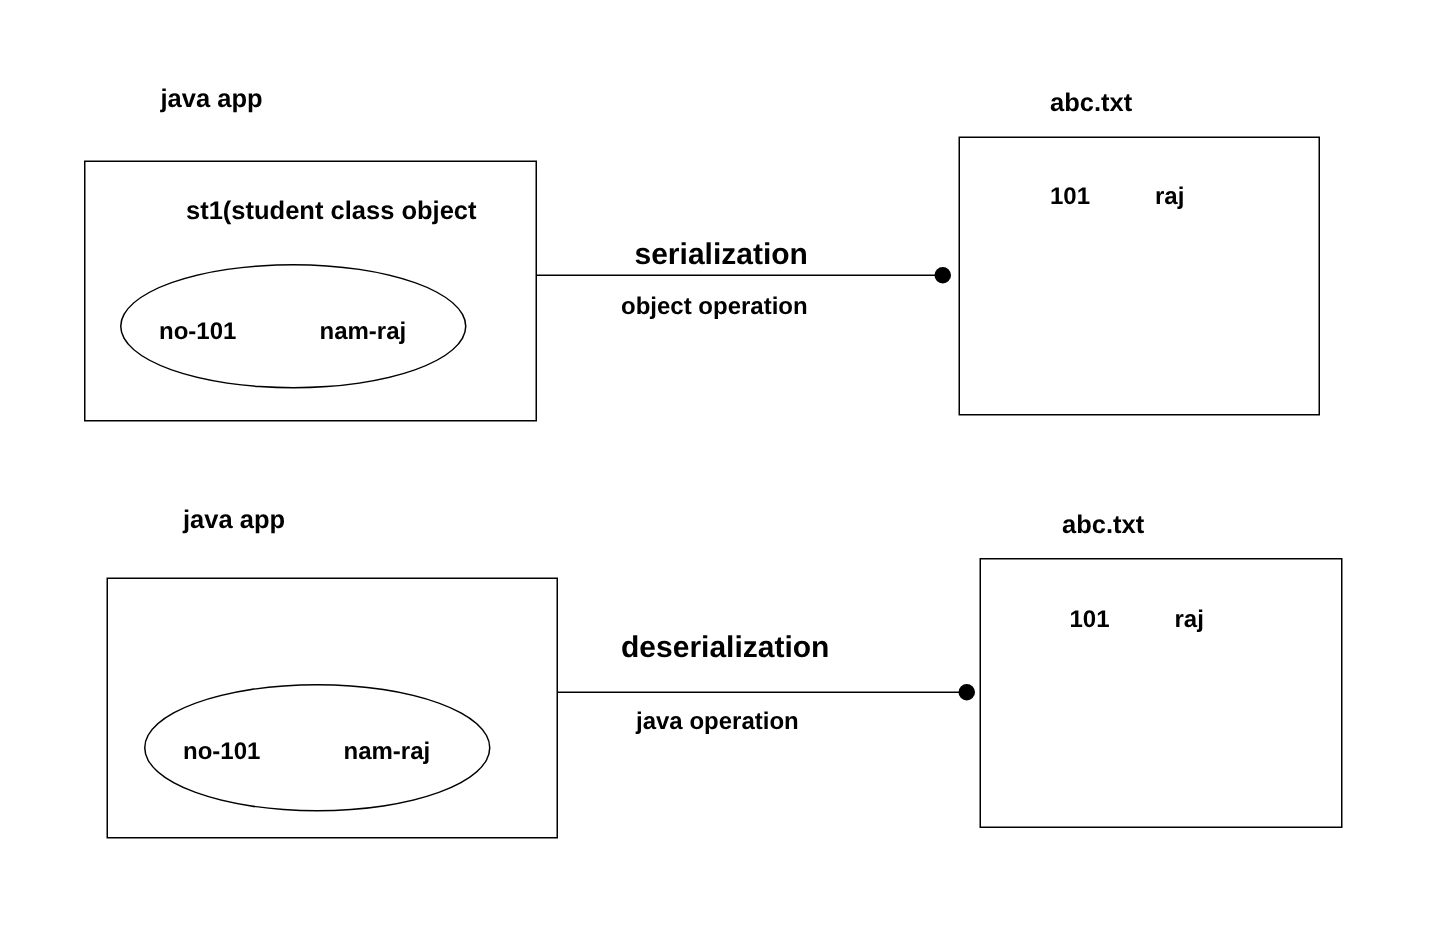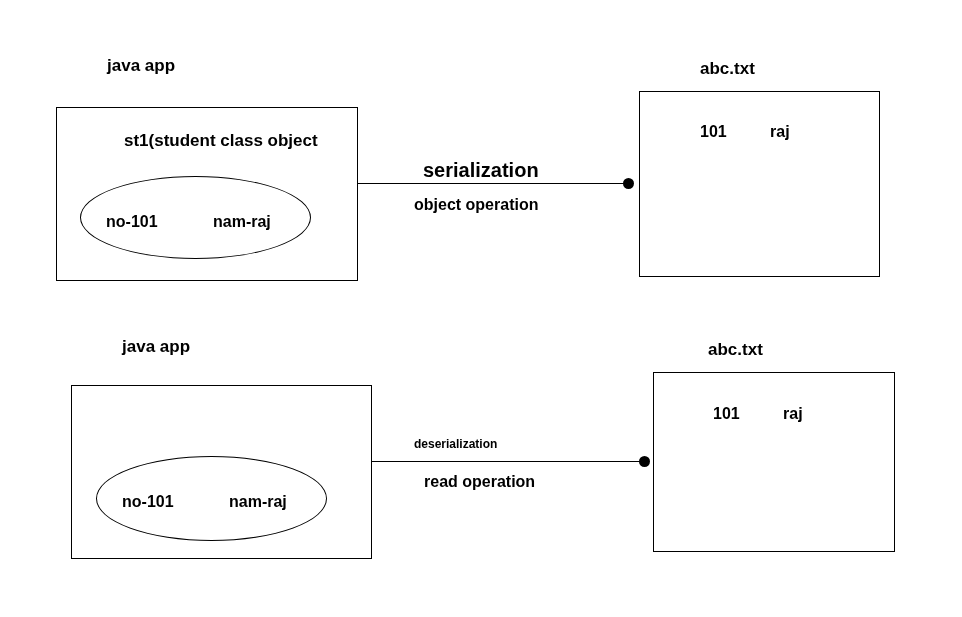--- a/index.html
+++ b/index.html
@@ -77,21 +77,21 @@
   #file-content-bot   { left: 713px; top: 404px; font-size: 16px; }
   #file-content-bot-2 { left: 783px; top: 404px; font-size: 16px; }
 
   #flow-line-top      { left: 358px; top: 183px; width: 272px; }
   #flow-dot-top       { left: 623px; top: 178px; }
   #flow-line-bot      { left: 372px; top: 461px; width: 274px; }
   #flow-dot-bot       { left: 639px; top: 456px; }
 
   #flow-label-top-a   { left: 423px; top: 158px; font-size: 20px; }
   #flow-label-top-b   { left: 414px; top: 195px; font-size: 16px; }
-  #flow-label-bot-a   { left: 414px; top: 437px; font-size: 12px; text-align: right; }
+  #flow-label-bot-a   { left: 414px; top: 420px; font-size: 20px; text-align: right; }
   #flow-label-bot-b   { left: 424px; top: 472px; font-size: 16px; }
 </style>
 </head>
 <body>
 
 <div id="canvas">
 
   <div class="lbl" id="app-title-top">java app</div>
 
   <div class="lbl" id="file-title-top">abc.txt</div>
@@ -132,21 +132,21 @@
   <div class="lbl" id="field-no-bot">no-101</div>
 
   <div class="lbl" id="field-name-bot">nam-raj</div>
 
   <div class="hline" id="flow-line-bot"></div>
 
   <div class="enddot" id="flow-dot-bot"></div>
 
   <div class="lbl" id="flow-label-bot-a">deserialization</div>
 
-  <div class="lbl" id="flow-label-bot-b">read operation</div>
+  <div class="lbl" id="flow-label-bot-b">java operation</div>
 
   <div class="box" id="file-box-bot"></div>
 
   <div class="lbl" id="file-content-bot">101</div>
 
   <div class="lbl" id="file-content-bot-2">raj</div>
 
 </div>
 
 </body></html>

